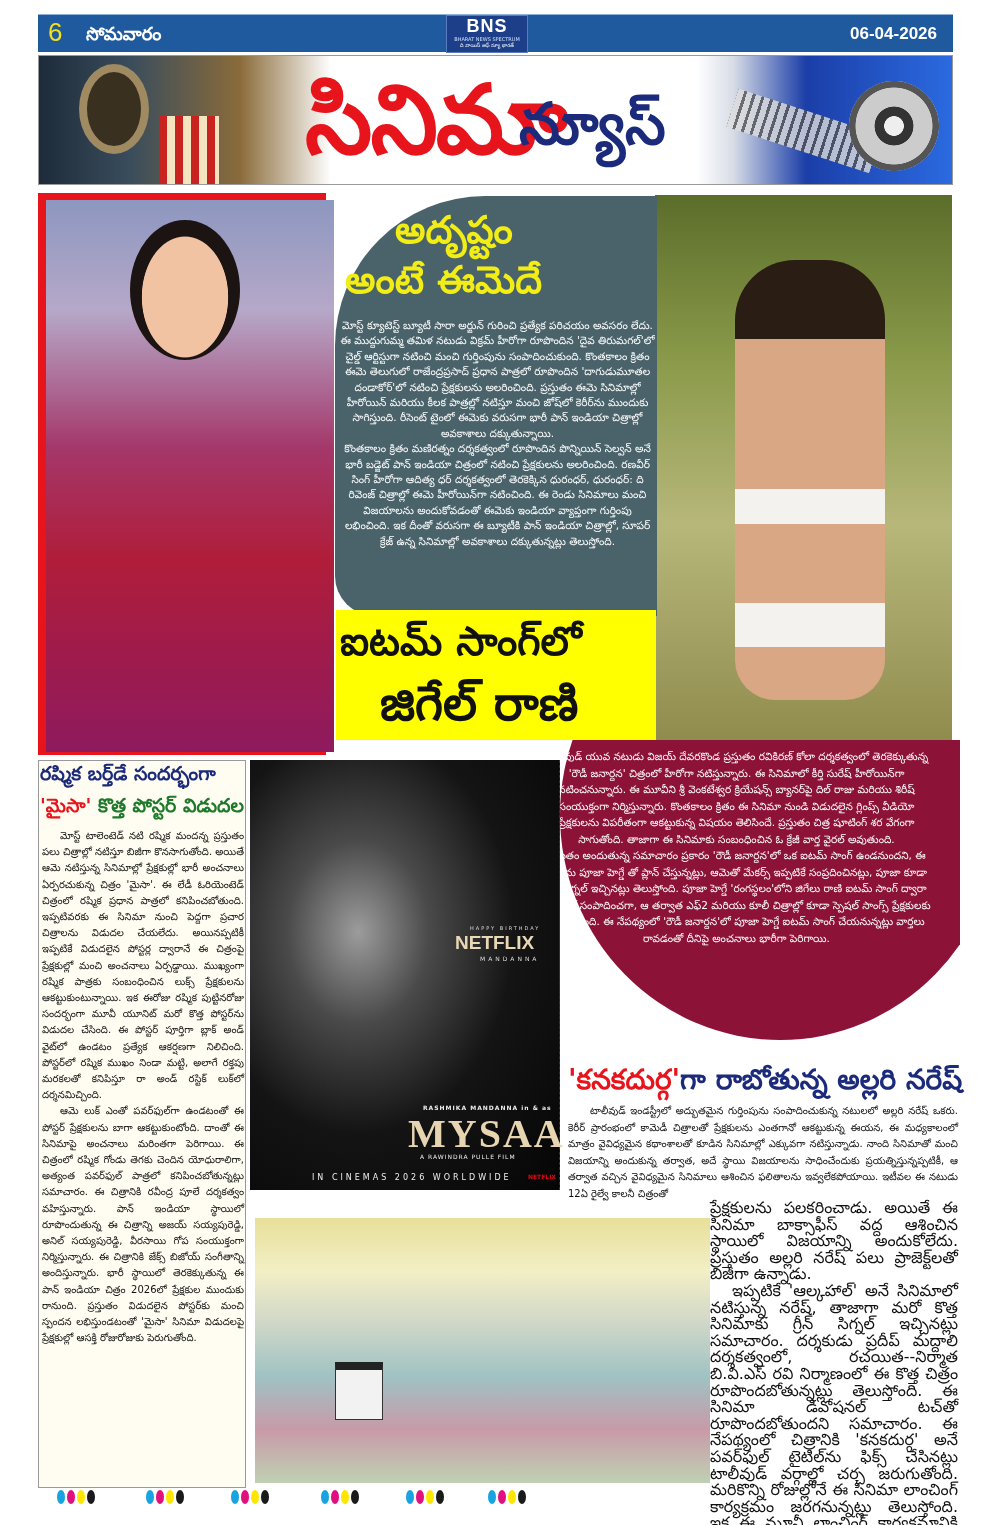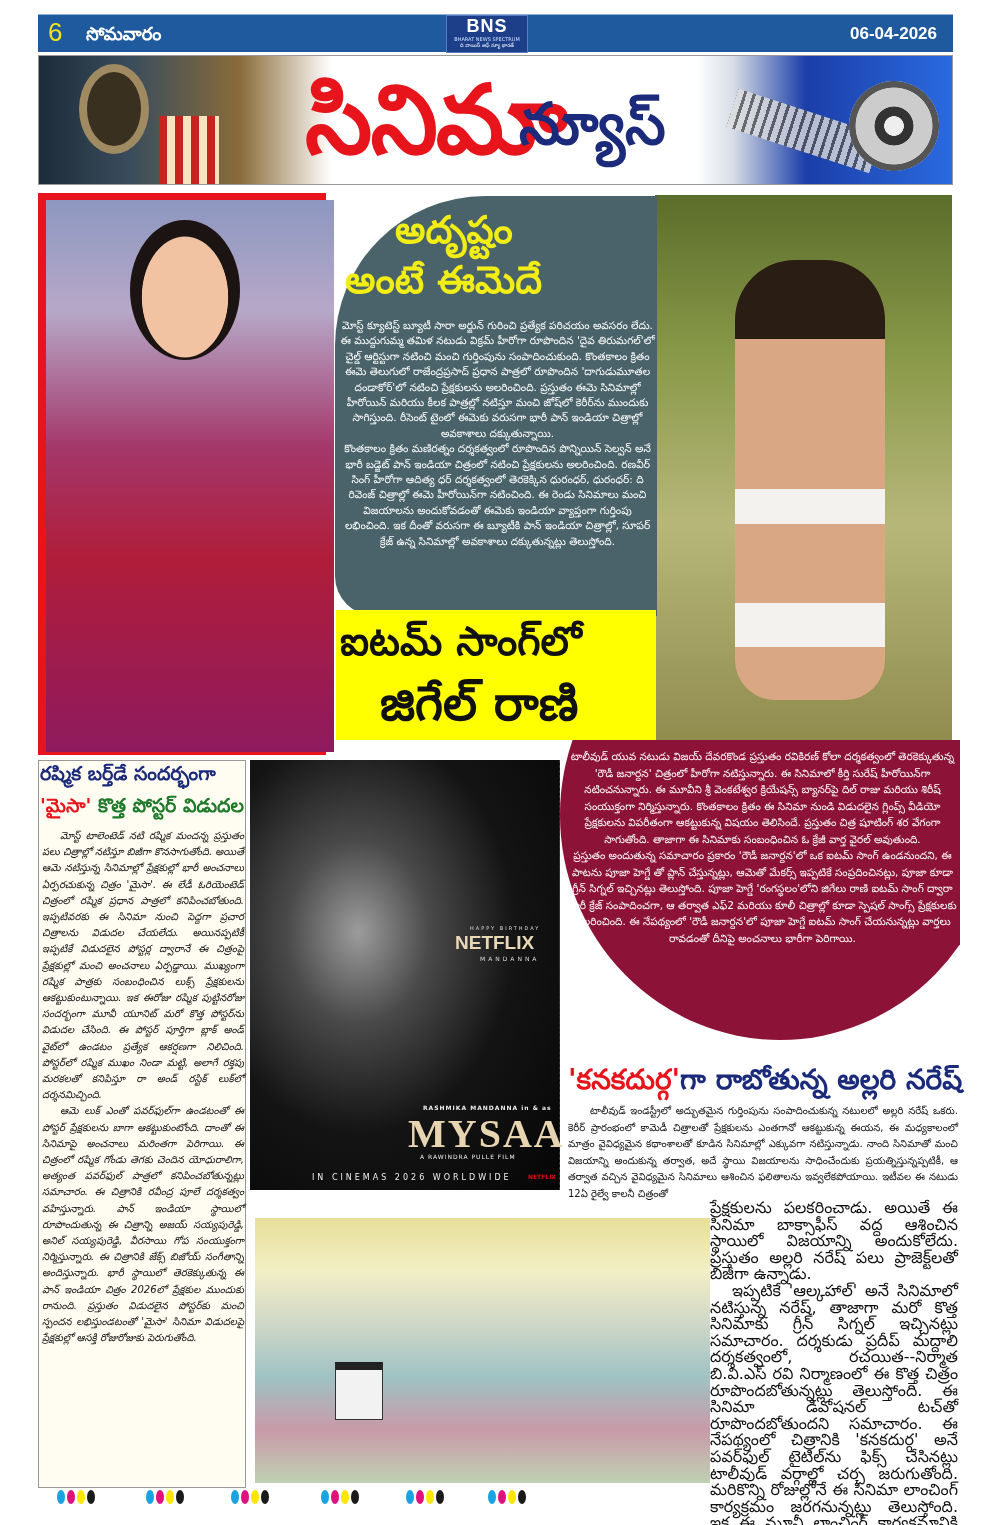--- a/index.html
+++ b/index.html
@@ -40,30 +40,30 @@
   .photo-right { left: 655px; top: 195px; width: 297px; height: 550px; background: linear-gradient(180deg, #5b6d2a 0%, #8a9a4a 30%, #b7b77a 60%, #8f8b4d 100%); }
   .photo-right-skin { left: 735px; top: 260px; width: 150px; height: 440px; border-radius: 60px 60px 40px 40px; background: linear-gradient(180deg, #2a1d14 0 18%, #d9a784 18% 52%, #f4f2ee 52% 60%, #d9a784 60% 78%, #f4f2ee 78% 88%, #d9a784 88%); }
 
   
   .itemsong-box { left: 336px; top: 610px; width: 320px; height: 130px; background: #ffff00; }
   .itemsong-line1 { left: 340px; top: 612px; font-size: 40px; line-height: 58px; color: #111; font-weight: bold; }
   .itemsong-line2 { left: 380px; top: 672px; font-size: 48px; line-height: 62px; color: #111; font-weight: bold; }
 
   
   .maroon { left: 560px; top: 590px; width: 440px; height: 450px; background: #8c1238; border-radius: 50%; clip-path: inset(150px 40px 0 0); }
-  .story2-body { left: 565px; top: 748px; width: 395px; font-size: 10.5px; line-height: 16.5px; color: #ffffff; text-align: center; }
+  .story2-body { left: 539px; top: 748px; width: 395px; font-size: 10.5px; line-height: 16.5px; color: #ffffff; text-align: center; }
   .story2-body p { margin: 0; }
 
   
   .col-left-box { left: 38px; top: 760px; width: 208px; height: 728px; background: #fffdf2; border: 1px solid #999; }
   .rashmika-head1 { left: 40px; top: 758px; font-size: 19px; line-height: 30px; color: #1b2a7a; font-weight: bold; }
   .rashmika-head2 { left: 40px; top: 790px; font-size: 19px; line-height: 30px; color: #1e7a2a; font-weight: bold; }
   .rashmika-head2 .red { color: #e8141c; }
   .story3-body { left: 42px; top: 828px; width: 202px; font-size: 10px; line-height: 16.2px; color: #111; text-align: justify; }
-  .story3-body p { margin: 0; text-indent: 18px; font-style: italic; }
+  .story3-body p { margin: 0; text-indent: 18px; }
 
   
   .poster { left: 250px; top: 760px; width: 310px; height: 430px; background: radial-gradient(ellipse at 35% 40%, #9c9c9c 0%, #4a4a4a 25%, #141414 55%, #050505 100%); border-right: 1px dashed #333; }
   .poster-happy { left: 470px; top: 925px; font-size: 5px; letter-spacing: 2px; color: #ddd; }
   .poster-name { left: 455px; top: 932px; font-size: 19px; color: #e9d8b5; font-weight: bold; font-family: "Liberation Sans", sans-serif; }
   .poster-sub { left: 480px; top: 955px; font-size: 6px; letter-spacing: 3px; color: #ddd; }
   .poster-credit { left: 423px; top: 1104px; font-size: 6px; letter-spacing: 1px; color: #eee; font-weight: bold; }
   .poster-title { left: 408px; top: 1110px; font-size: 40px; color: #e7d5b2; font-weight: bold; font-family: "Liberation Serif", serif; letter-spacing: 2px; }
   .poster-film { left: 420px; top: 1153px; font-size: 6px; letter-spacing: 1px; color: #eee; }
   .poster-release { left: 312px; top: 1173px; font-size: 8px; letter-spacing: 3px; color: #eee; }

